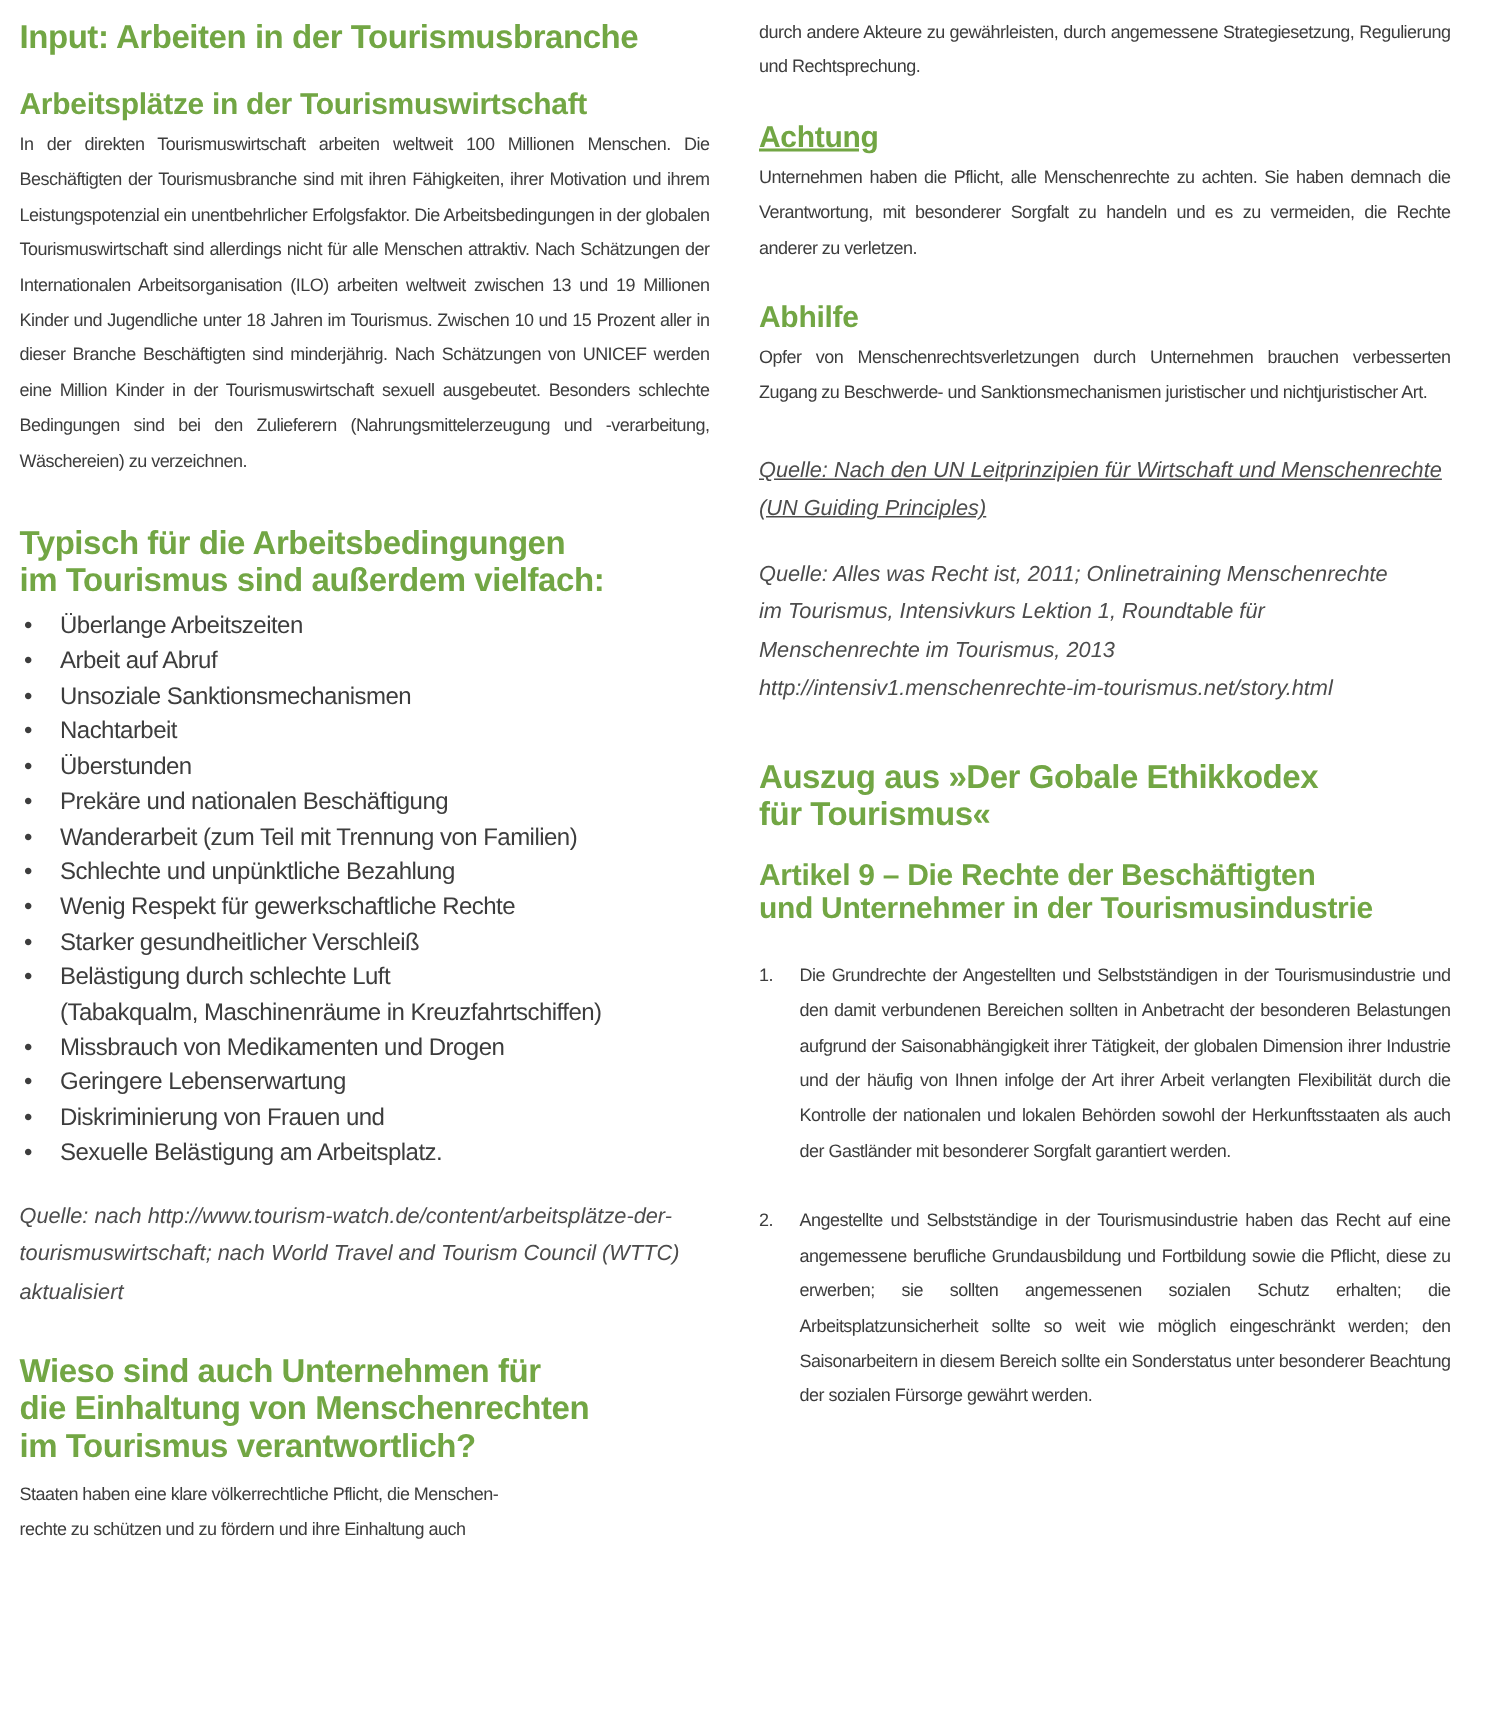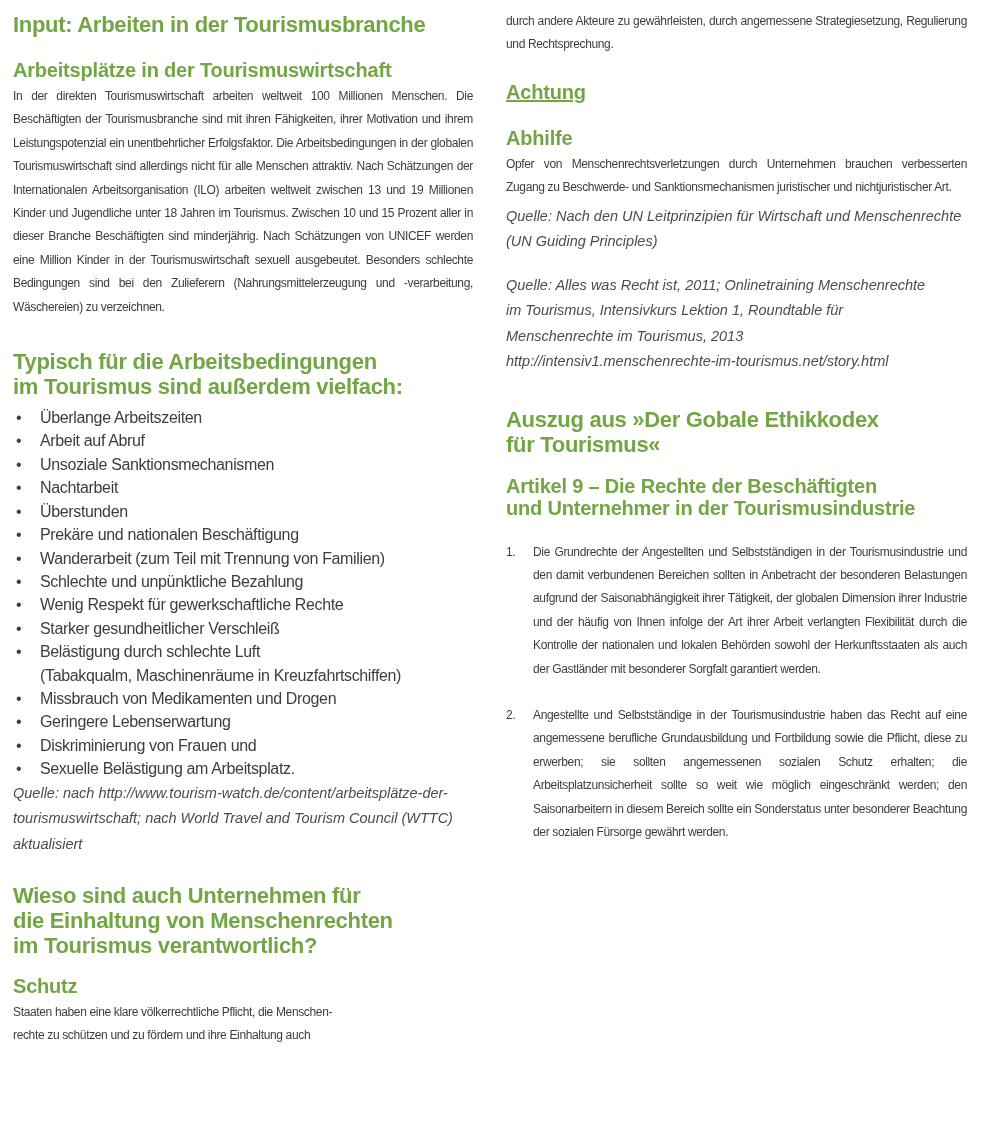--- a/index.html
+++ b/index.html
@@ -60,26 +60,26 @@
   .articles { list-style:none; margin:22px 0 0 0; }
   .articles li {
     position:relative;
     padding-left:27px;
     margin-bottom:23px;
   }
   .articles .num { position:absolute; left:0; top:0; }
 
   
   .mt-conditions   { margin-top:30px; margin-bottom:7px; }
-  .mt-source-left  { }
+  .mt-source-left  { margin-top:18px; }
   .mt-wieso        { margin-top:26px; margin-bottom:9px; }
   .mt-schutz       { margin-top:17px; }
   .mt-achtung      { margin-top:24px;text-decoration:underline; }
   .mt-abhilfe      { margin-top:24px; }
-  .mt-source1      { margin-top:4px; }
+  .mt-source1      { margin-top:28px;text-decoration:underline; }
   .mt-source2      { margin-top:18px; }
   .mt-auszug       { margin-top:32px; }
   .mt-artikel      { margin-top:18px; }
 </style>
 </head>
 <body>
 
 <div class="page">
 
   <div class="col-left">
@@ -106,29 +106,29 @@
       <li><span class="dot">•</span><span>Missbrauch von Medikamenten und Drogen</span></li>
       <li><span class="dot">•</span><span>Geringere Lebenserwartung</span></li>
       <li><span class="dot">•</span><span>Diskriminierung von Frauen und</span></li>
       <li><span class="dot">•</span><span>Sexuelle Belästigung am Arbeitsplatz.</span></li>
     </ul>
     <p class="source mt-source-left">Quelle: nach http://www.tourism-watch.de/content/arbeitsplätze-der-tourismuswirtschaft; nach World Travel and Tourism Council (WTTC) aktualisiert</p>
 
     <div class="h2 mt-wieso">Wieso sind auch Unternehmen für
 die Einhaltung von Menschenrechten
 im Tourismus verantwortlich?</div>
-    <div class="h3 mt-schutz">Schutz</div>
     <p class="body pre">Staaten haben eine klare völkerrechtliche Pflicht, die Menschen-
 rechte zu schützen und zu fördern und ihre Einhaltung auch</p>
   </div>
 
   <div class="col-right">
     <p class="body just">durch andere Akteure zu gewährleisten, durch angemessene Strategiesetzung, Regulierung und Rechtsprechung.</p>
 
     <div class="h3 mt-achtung">Achtung</div>
+    <p class="body just">Unternehmen haben die Pflicht, alle Menschenrechte zu achten. Sie haben demnach die Verantwortung, mit besonderer Sorgfalt zu handeln und es zu vermeiden, die Rechte anderer zu verletzen.</p>
 
     <div class="h3 mt-abhilfe">Abhilfe</div>
     <p class="body just">Opfer von Menschenrechtsverletzungen durch Unternehmen brauchen verbesserten Zugang zu Beschwerde- und Sanktionsmechanismen juristischer und nichtjuristischer Art.</p>
 
     <p class="source mt-source1">Quelle: Nach den UN Leitprinzipien für Wirtschaft und Menschenrechte (UN Guiding Principles)</p>
     <p class="source pre mt-source2">Quelle: Alles was Recht ist, 2011; Onlinetraining Menschenrechte
 im Tourismus, Intensivkurs Lektion 1, Roundtable für
 Menschenrechte im Tourismus, 2013
 http://intensiv1.menschenrechte-im-tourismus.net/story.html</p>
 

